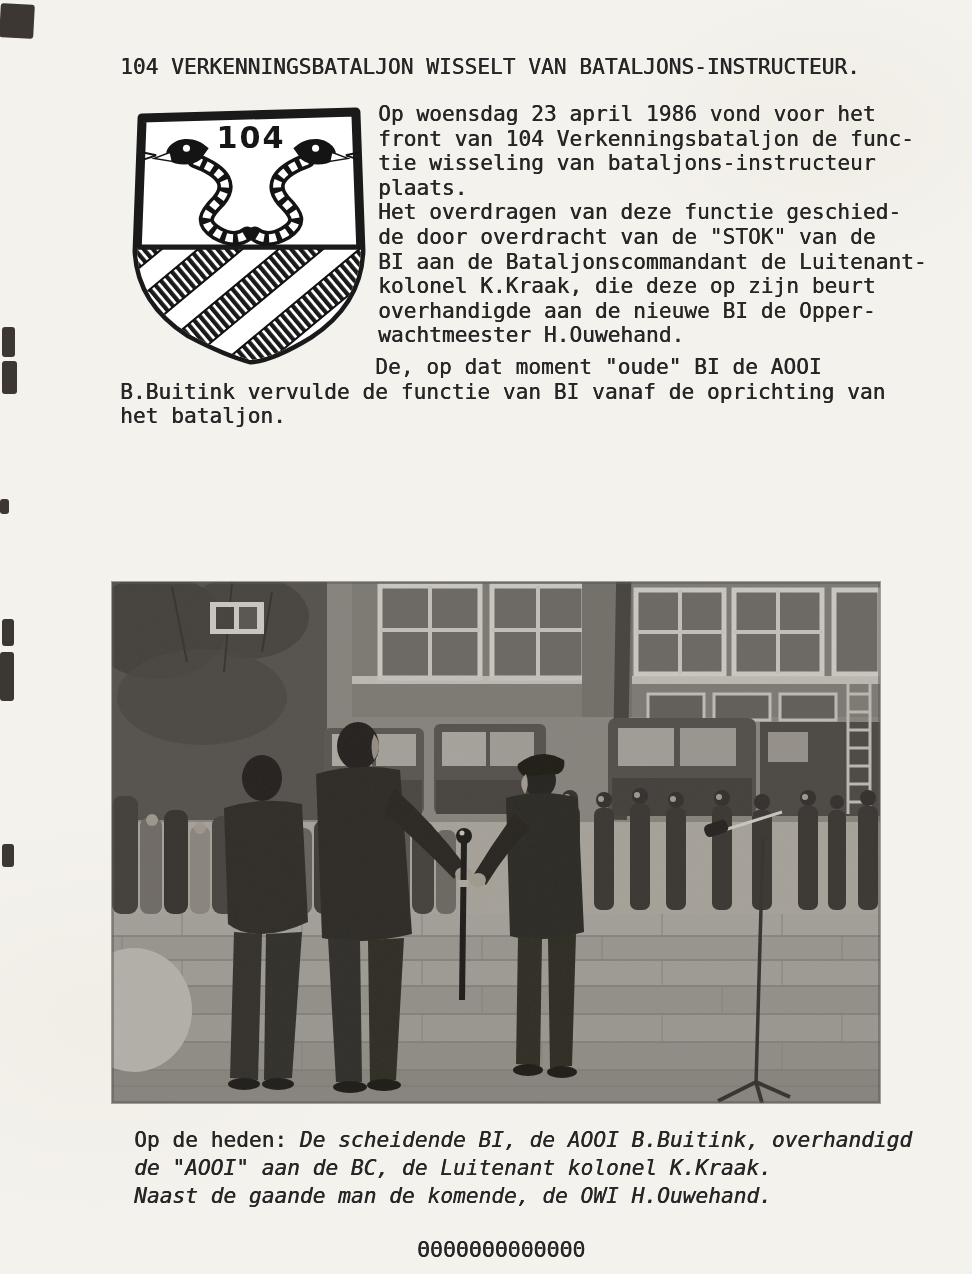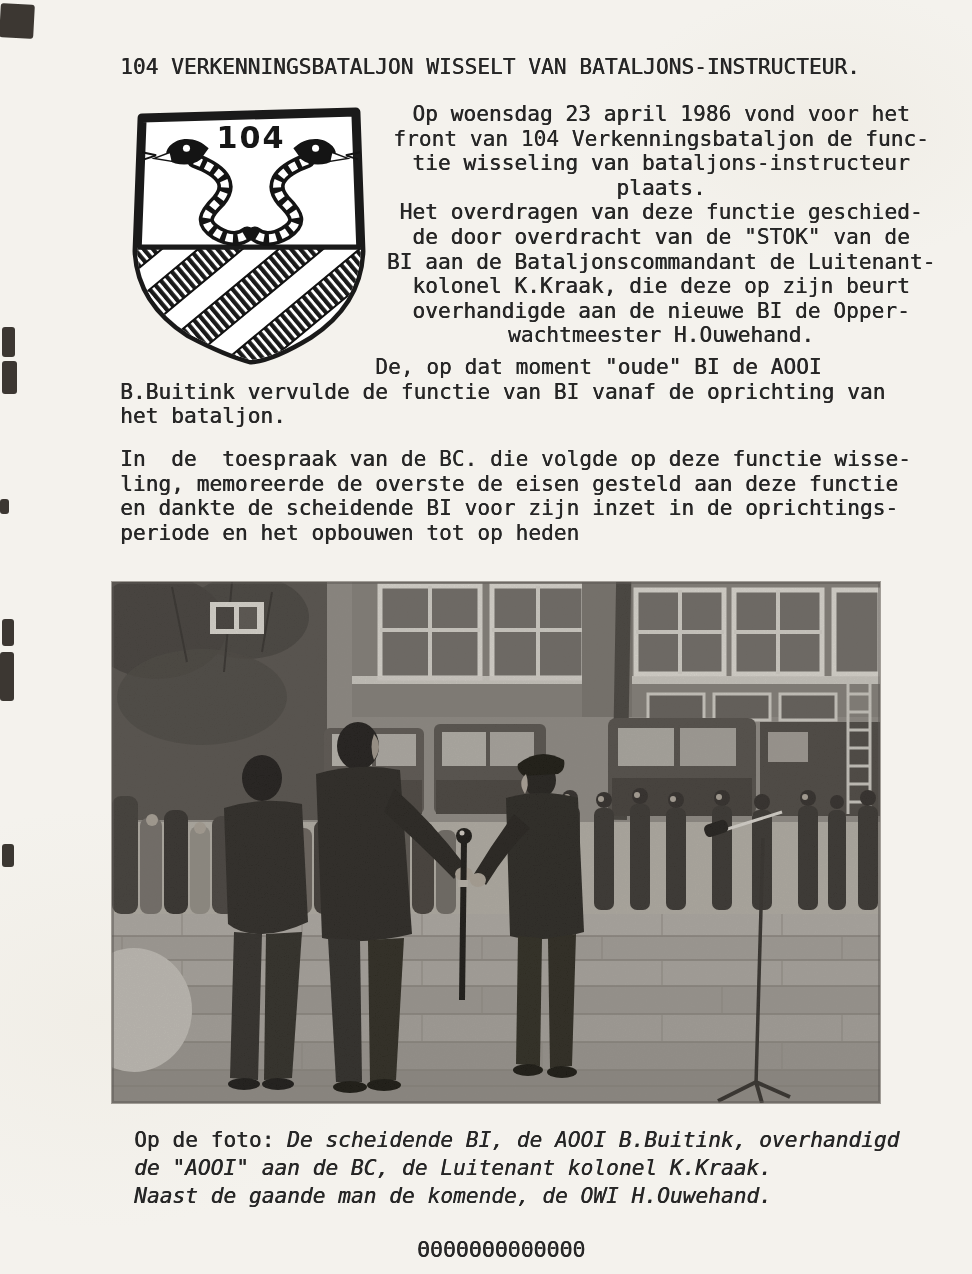--- a/index.html
+++ b/index.html
@@ -16,21 +16,21 @@
   }
   .type{
     position:absolute;
     font-size:21.2px;
     line-height:24.6px;
     white-space:pre-wrap;
     letter-spacing:0;
     text-shadow:0.4px 0 currentColor;
   }
   .title{ left:120px; top:55px; }
-  .intro{ left:378px; top:102px; width:566px;text-align:center; }
+  .intro{ left:378px; top:102px; width:566px; }
   .para2{ left:120px; top:355px; width:830px; }
   .para3{ left:120px; top:447px; width:830px; }
   .caption{ left:134px; top:1126px; width:820px; line-height:27.8px; }
   .cap-body{ font-style:italic; }
   .divider{ left:417px; top:1214px; letter-spacing:0.2px;margin-top:24px; }
   .shield{ position:absolute; left:128px; top:101px; width:242px; height:266px; }
   .photo{
     position:absolute; left:112px; top:582px; width:768px; height:521px;
     box-shadow:0 0 0 1px rgba(92,87,80,.55);
     background:#aca79f;
@@ -101,24 +101,20 @@
 plaats.
 Het overdragen van deze functie geschied-
 de door overdracht van de "STOK" van de
 BI aan de Bataljonscommandant de Luitenant-
 kolonel K.Kraak, die deze op zijn beurt
 overhandigde aan de nieuwe BI de Opper-
 wachtmeester H.Ouwehand.</div>
   <div class="type para2">                    De, op dat moment "oude" BI de AOOI
 B.Buitink vervulde de functie van BI vanaf de oprichting van
 het bataljon.</div>
-  <div class="type para3">In  de  toespraak van de BC. die volgde op deze functie wisse-
-ling, memoreerde de overste de eisen gesteld aan deze functie
-en dankte de scheidende BI voor zijn inzet in de oprichtings-
-periode en het opbouwen tot op heden</div>
 
   <svg class="photo" viewBox="0 0 768 521" preserveAspectRatio="none">
     <defs>
       <filter id="grain" x="0" y="0" width="100%" height="100%">
         <feTurbulence type="fractalNoise" baseFrequency="0.9" numOctaves="2" result="n"></feTurbulence>
         <feColorMatrix in="n" type="matrix" values="0 0 0 0 0.2 0 0 0 0 0.2 0 0 0 0 0.2 0.7 0.7 0.7 0 0"></feColorMatrix>
       </filter>
     </defs>
     <rect width="768" height="521" fill="#aea99f"></rect>
 
@@ -344,19 +340,19 @@
       <rect x="592" y="240" width="24" height="13" rx="5" transform="rotate(-18 604 246)" fill="#1b1814"></rect>
       <line x1="644" y1="500" x2="606" y2="519" stroke="#2e2a25" stroke-width="4"></line>
       <line x1="644" y1="500" x2="678" y2="515" stroke="#2e2a25" stroke-width="4"></line>
       <line x1="644" y1="500" x2="650" y2="521" stroke="#2e2a25" stroke-width="4"></line>
     </g>
 
     <rect width="768" height="521" filter="url(#grain)" opacity="0.16"></rect>
     <rect x="1" y="1" width="766" height="519" fill="none" stroke="#5c5853" stroke-width="2" opacity="0.5"></rect>
   </svg>
 
-  <div class="type caption"><span class="cap-lead">Op de foto:</span><span class="cap-body"> De scheidende BI, de AOOI B.Buitink, overhandigd
+  <div class="type caption"><span class="cap-lead">Op de heden:</span><span class="cap-body"> De scheidende BI, de AOOI B.Buitink, overhandigd
 de "AOOI" aan de BC, de Luitenant kolonel K.Kraak.
 Naast de gaande man de komende, de OWI H.Ouwehand.</span></div>
 
   <div class="type divider">ΘΘΘΘΘΘΘΘΘΘΘΘΘ</div>
 
 </div>
 
 </body></html>

